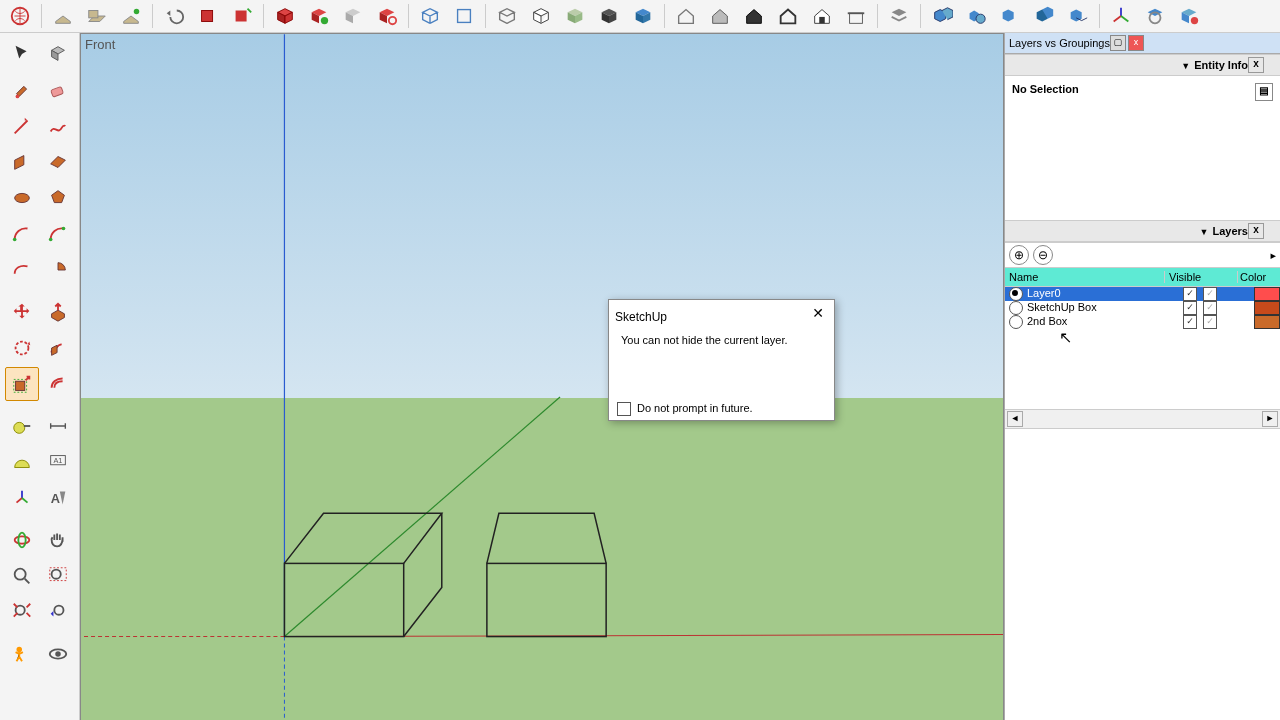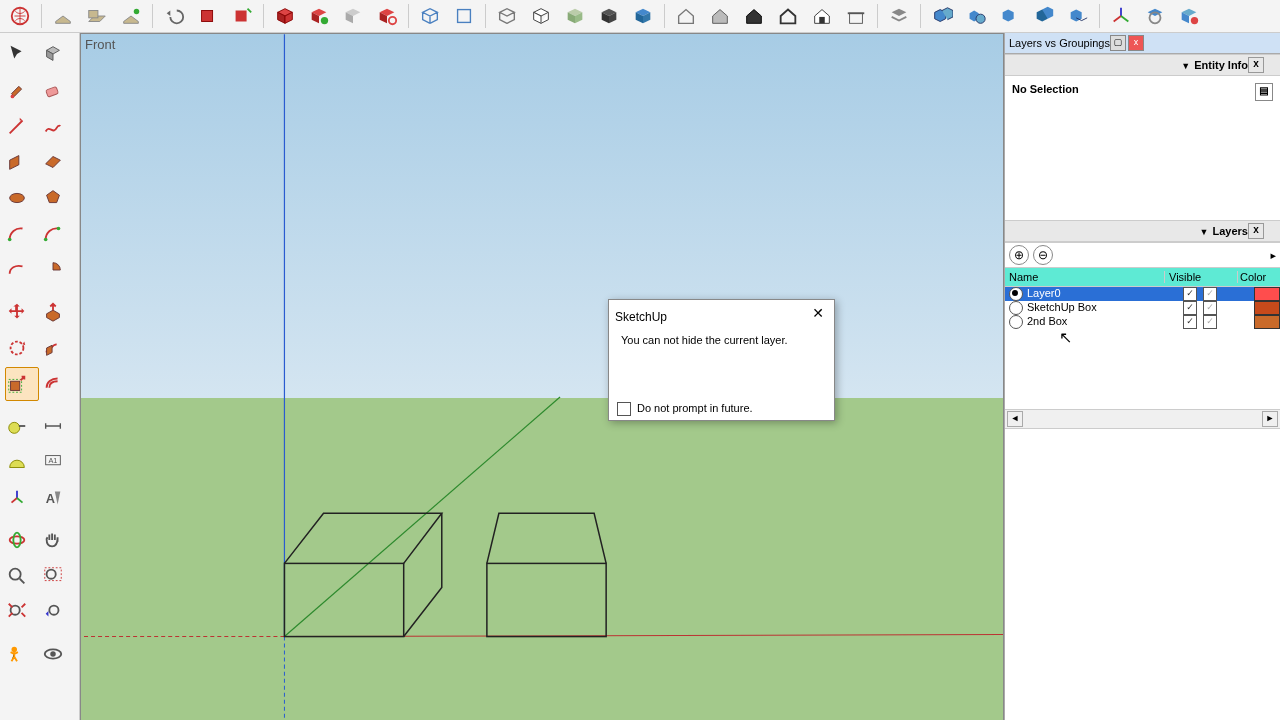--- a/index.html
+++ b/index.html
@@ -3,21 +3,21 @@
 <meta charset="utf-8">
 <style>
 html,body{margin:0;padding:0;width:1280px;height:720px;overflow:hidden;font-family:Tahoma,Arial,sans-serif;font-size:11px;background:#f0f0f0}
 .topbar{height:32px;background:#f4f4f4;border-bottom:1px solid #ccc;display:flex;align-items:center;padding:0 4px;gap:2px}
 .topbar .tbtn{width:30px;height:28px;border:1px solid transparent;display:flex;align-items:center;justify-content:center;border-radius:2px}
 .topbar .sep{width:1px;height:24px;background:#ccc;margin:0 3px}
 .topbar svg{width:22px;height:22px}
 .main{display:flex;height:688px}
 .lefttools{width:75px;background:#f4f4f4;border-right:1px solid #ccc;padding:4px 2px;display:flex;flex-direction:column;gap:2px}
 .lefttools .row{display:flex;gap:2px;justify-content:center}
-.ltbtn{width:32px;height:32px;border:1px solid transparent;display:flex;align-items:center;border-radius:2px}
+.ltbtn{width:32px;height:32px;border:1px solid transparent;display:flex;align-items:center;justify-content:center;border-radius:2px}
 .ltbtn.active{background:#fce4c0;border-color:#d28800}
 .ltbtn svg{width:22px;height:22px}
 .viewport{flex:1;position:relative;background:linear-gradient(#a7cce5 0%,#d4e5f1 53%,#a3c98b 53%,#a3c98b 100%);border:1px solid #888}
 .viewport .label{position:absolute;top:3px;left:4px;color:#555;font-size:13px}
 .viewport svg.scene{position:absolute;top:0;left:0;width:100%;height:100%}
 .rightpanel{width:275px;background:#fff;border-left:1px solid #aaa;display:flex;flex-direction:column}
 .panel-title{height:20px;background:#cfe1f5;border-bottom:1px solid #aaa;display:flex;align-items:center;padding:0 4px;font-size:11px;justify-content:flex-start}
 .panel-title .pin{display:flex;gap:2px}
 .panel-title .pin span{width:14px;height:14px;background:#ddd;border:1px solid #888;font-size:9px;text-align:center;line-height:12px;cursor:pointer}
 .panel-title .pin .close{background:#e55;color:#fff}

